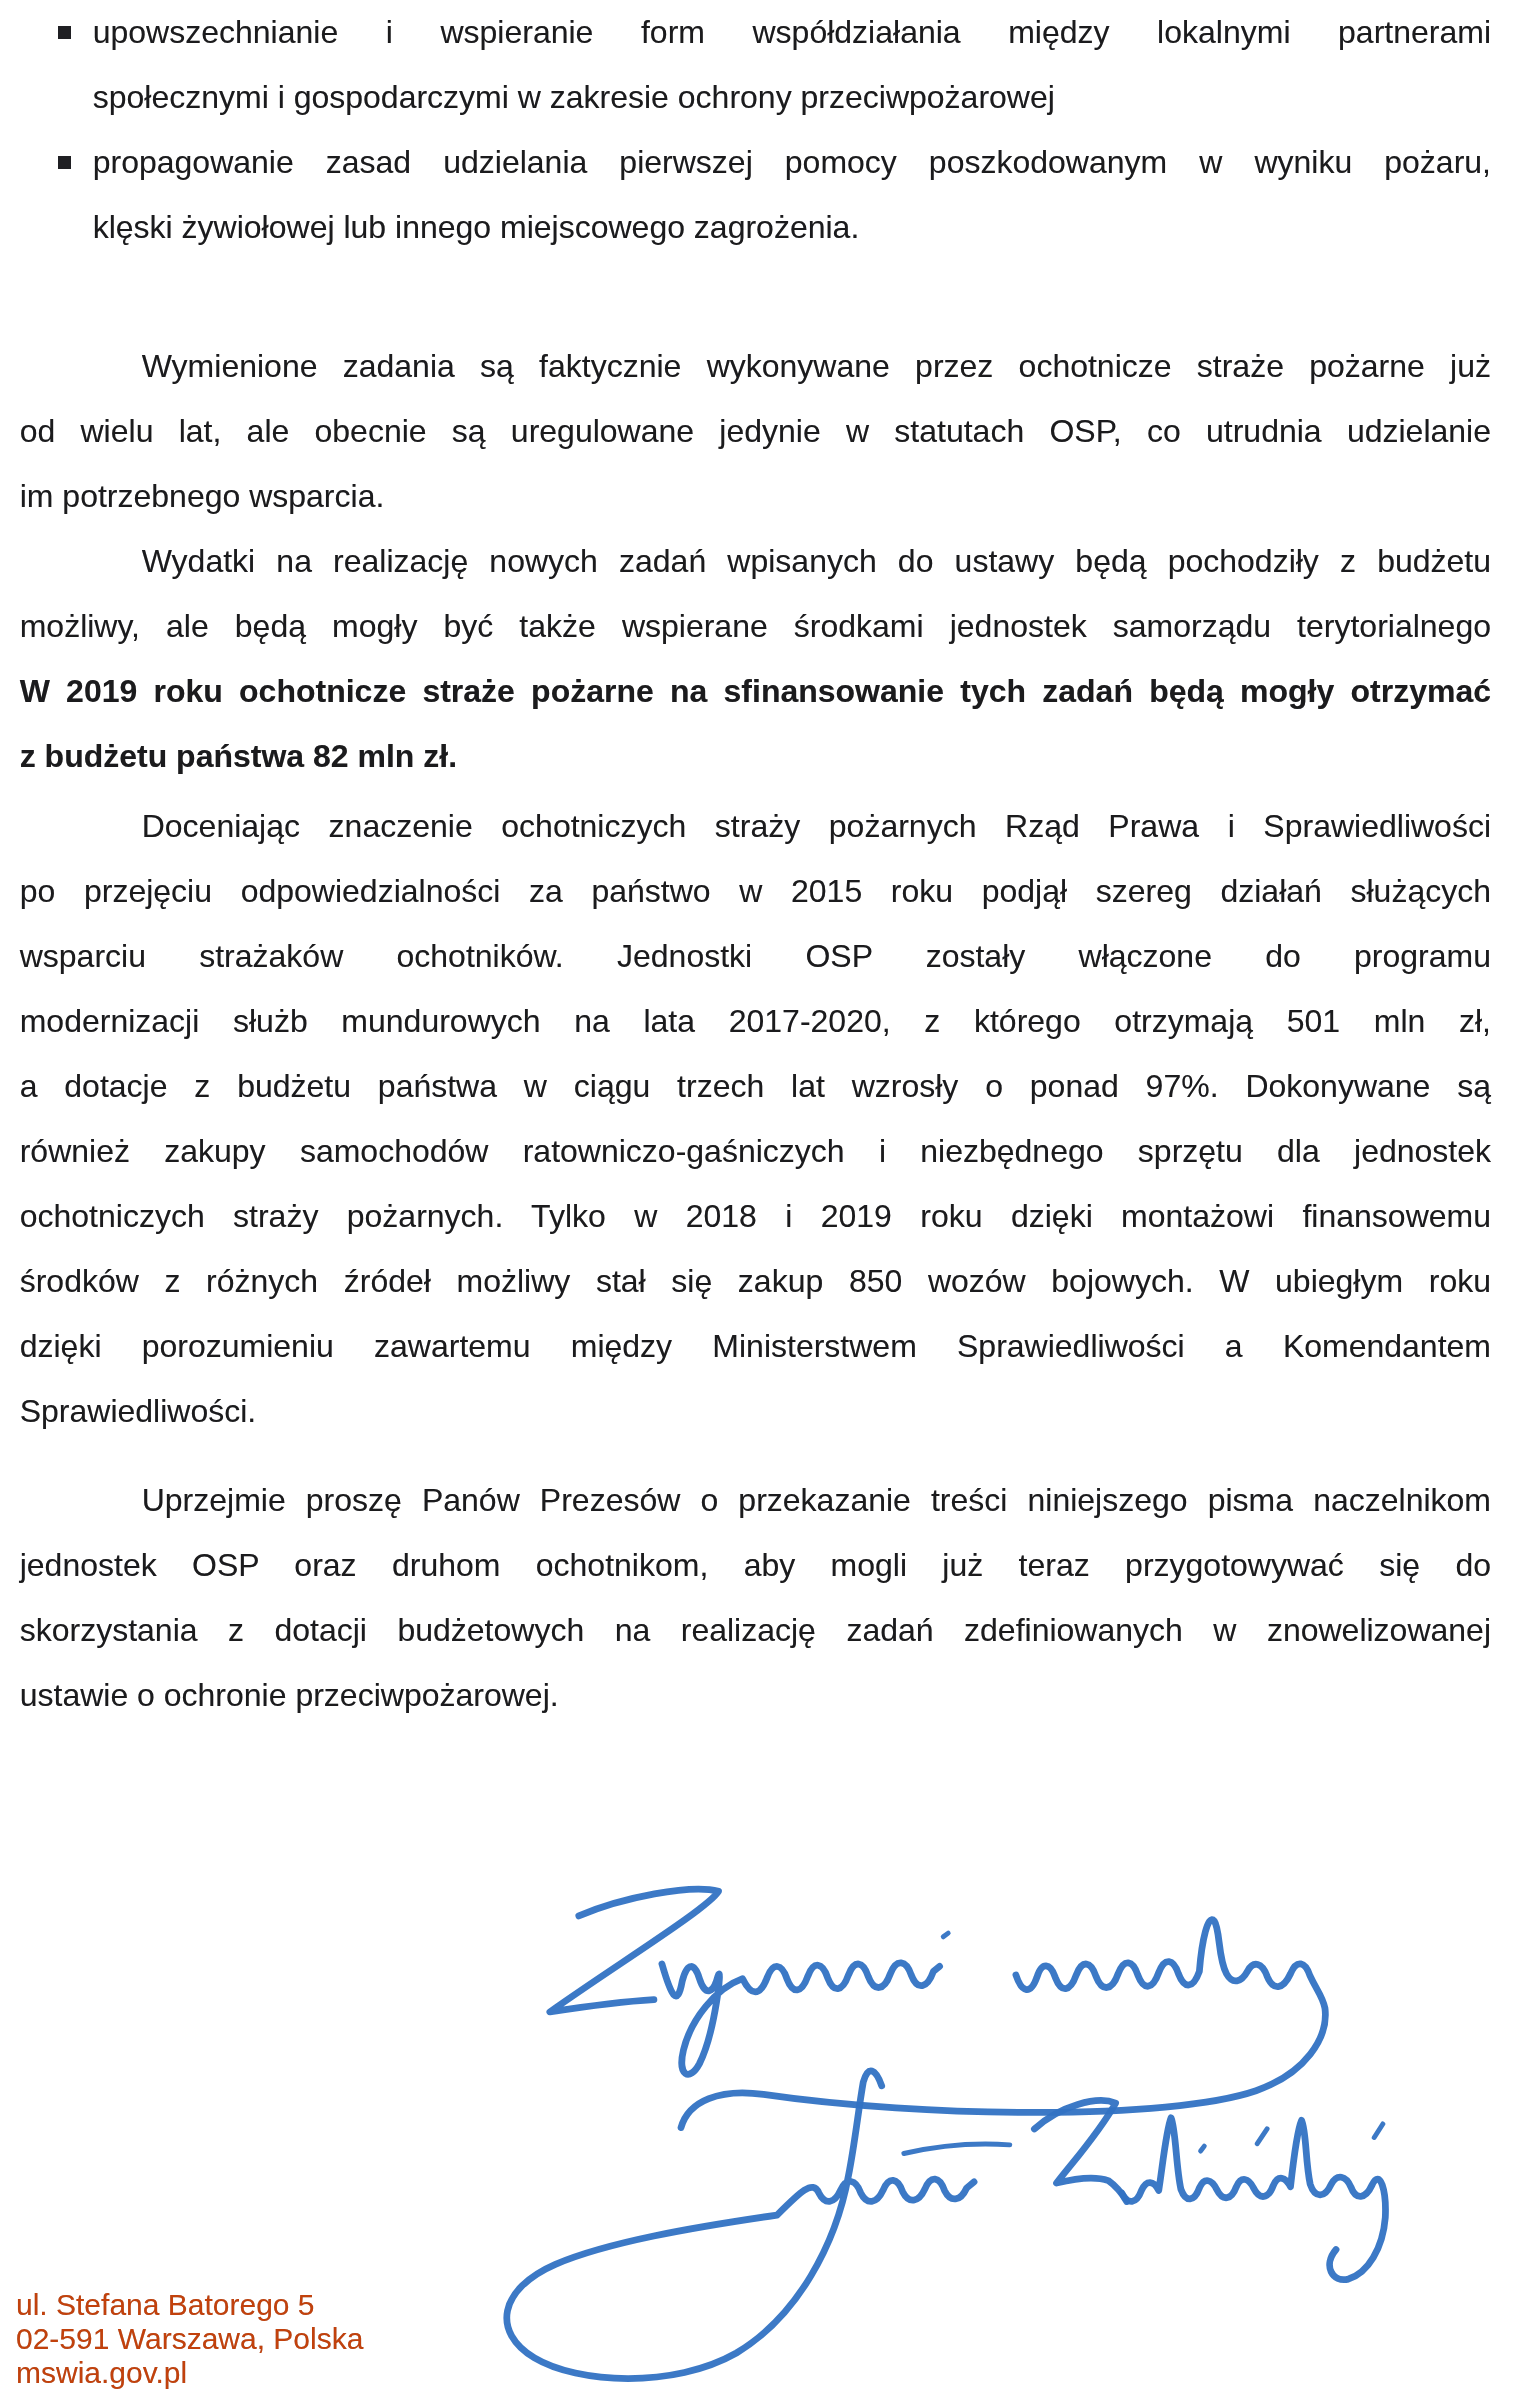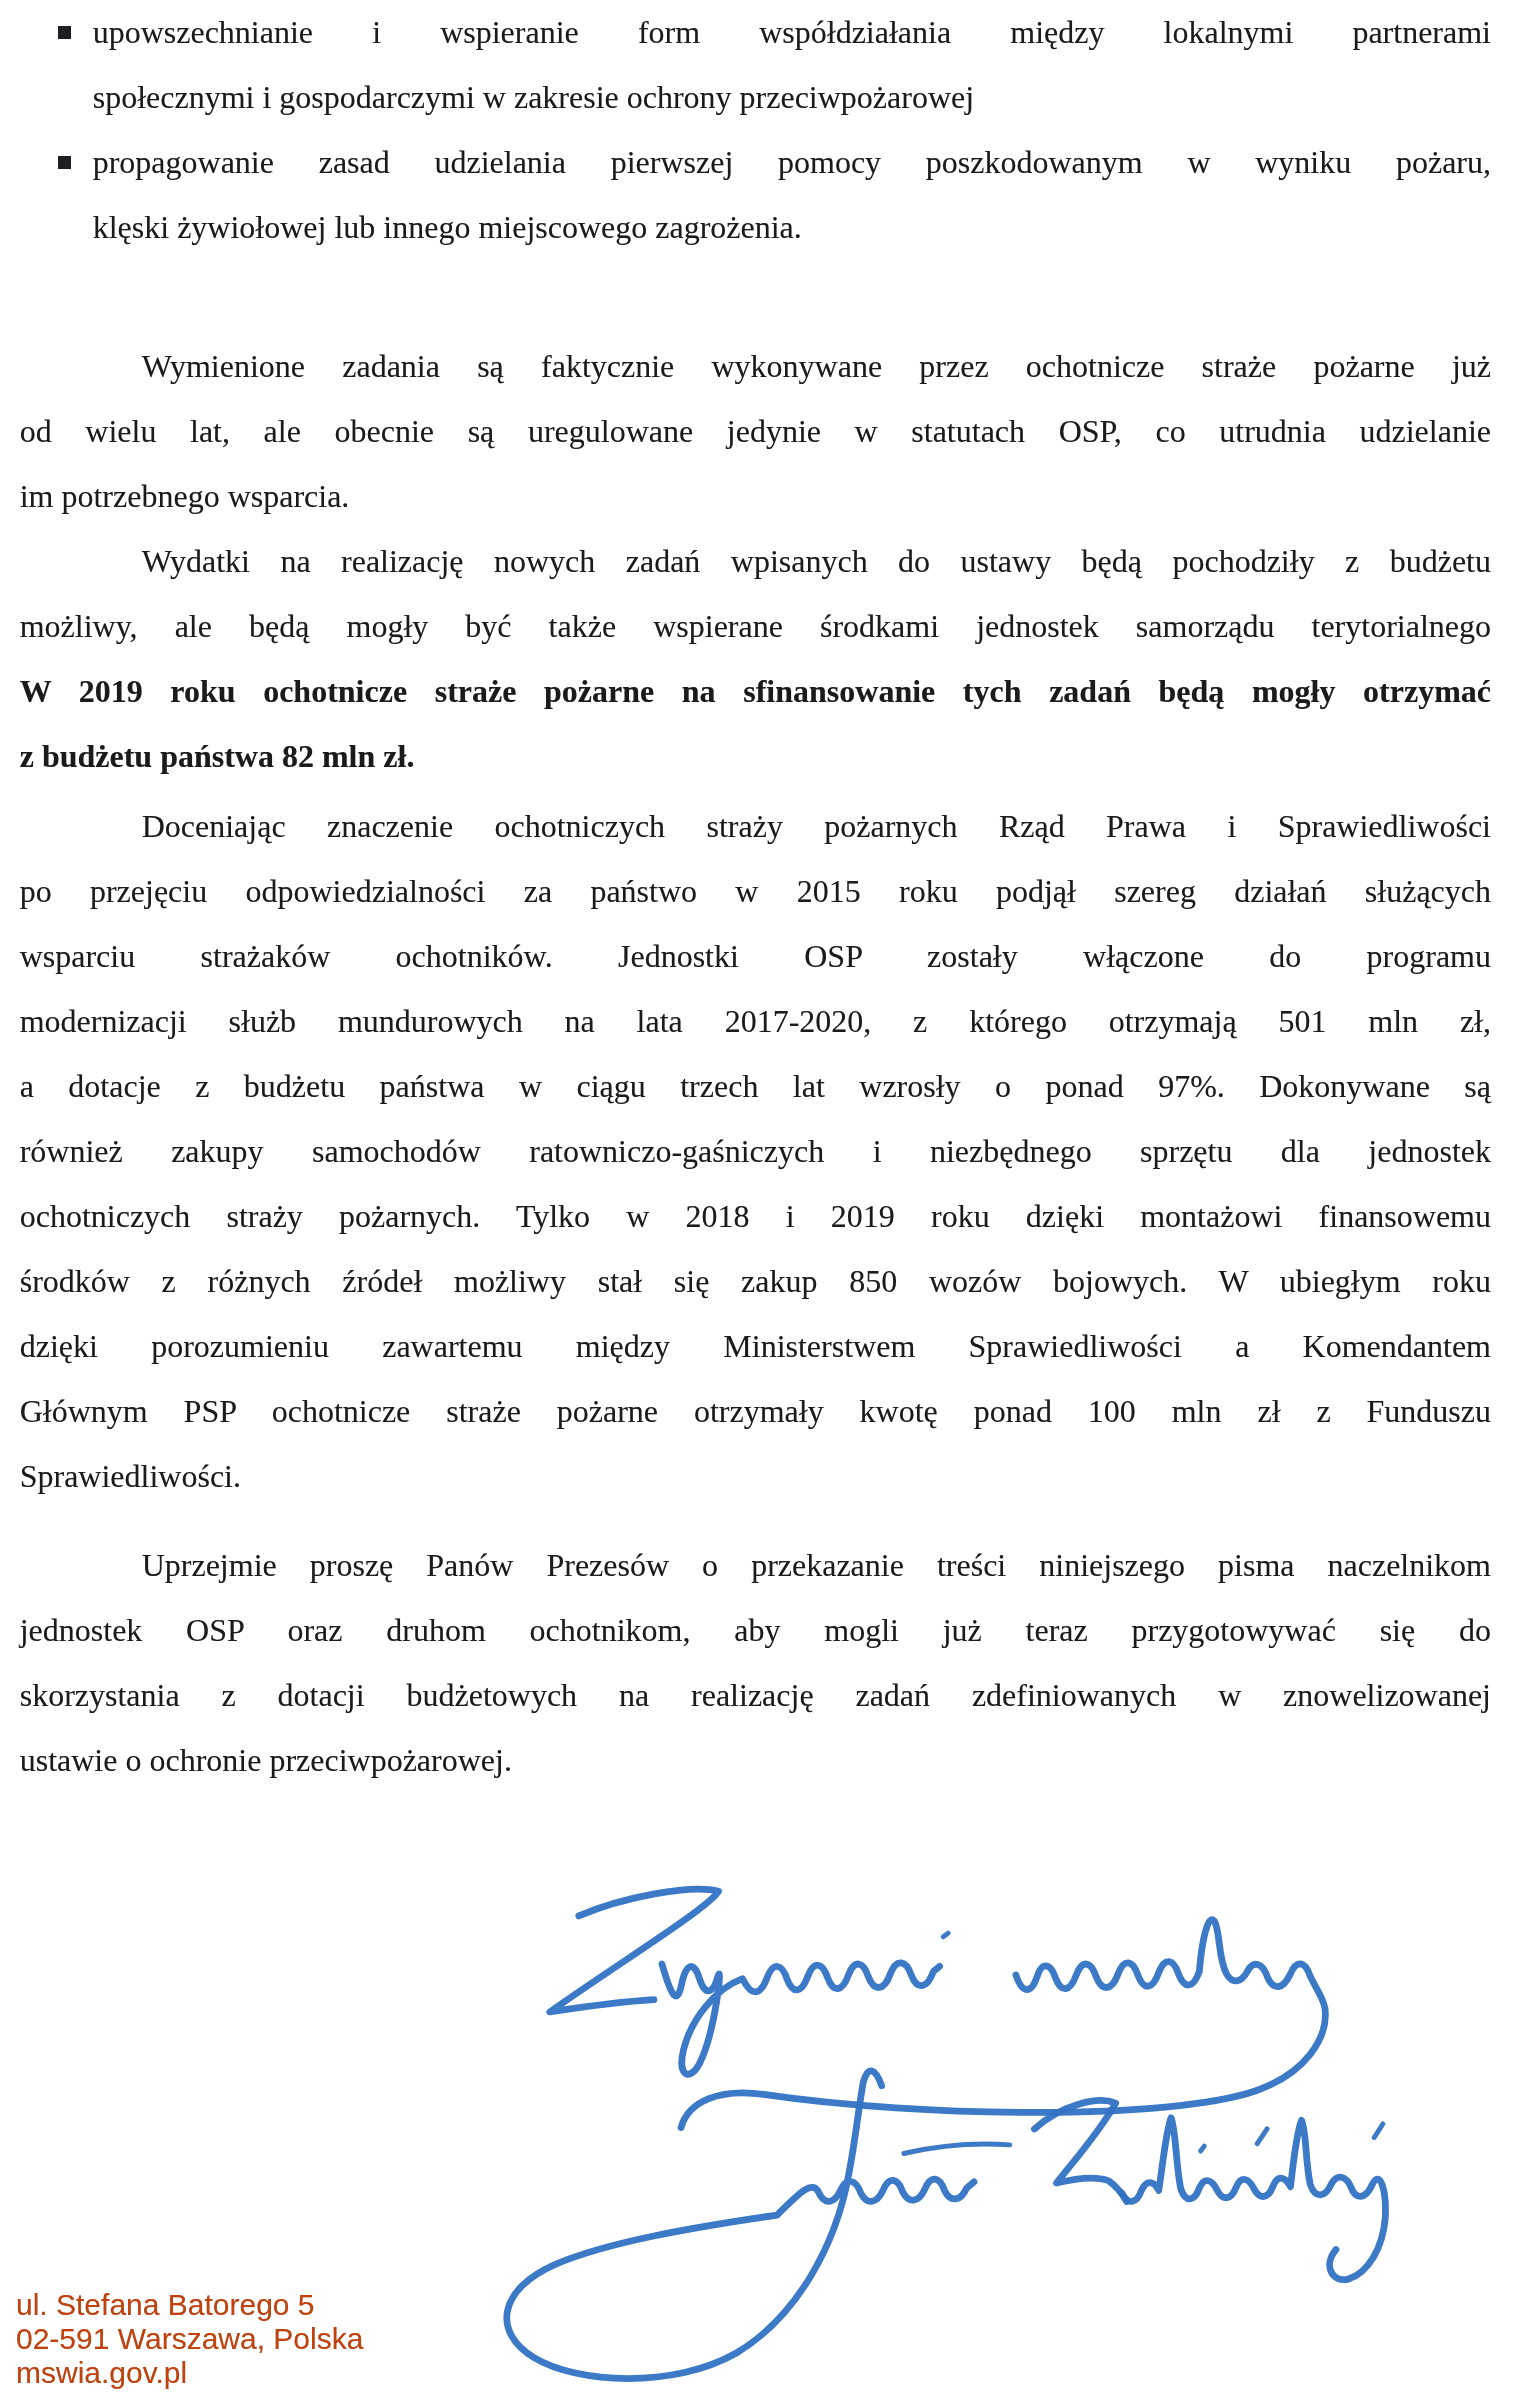--- a/index.html
+++ b/index.html
@@ -1,20 +1,20 @@
 <!DOCTYPE html>
 <html style="font-size:9.9px"><head>
 <meta charset="utf-8">
 <style>
   html,body { margin:0; padding:0; background:#e8e8e8; }
   .page {
     position:relative; width:1527px; height:2401px; background:#ffffff;
     font-family:"Liberation Sans", sans-serif; color:#1b1b1d; overflow:hidden;
   }
-  .content { position:absolute; top:0; left:19.7px; right:36px;font-family:Liberation Serif, serif; }
+  .content { position:absolute; top:0; left:19.7px; right:36px; }
   .line {
     height:65px; line-height:65px; font-size:32px;
     text-align:left; white-space:normal;
     text-shadow:0 0 0.6px rgba(20,20,20,.35);
   }
   .stretch { text-align:justify; text-align-last:justify; -moz-text-align-last:justify; }
   .indent { padding-left:122px; }
   .bold { font-weight:bold; }
   .bullet { position:relative; padding-left:73px; }
   .bullet .marker {
@@ -71,21 +71,20 @@
     <div>
       <div class="line stretch indent">Doceniając znaczenie ochotniczych straży pożarnych Rząd Prawa i Sprawiedliwości</div>
       <div class="line stretch">po przejęciu odpowiedzialności za państwo w 2015 roku podjął szereg działań służących</div>
       <div class="line stretch">wsparciu strażaków ochotników. Jednostki OSP zostały włączone do programu</div>
       <div class="line stretch">modernizacji służb mundurowych na lata 2017-2020, z którego otrzymają 501 mln zł,</div>
       <div class="line stretch">a dotacje z budżetu państwa w ciągu trzech lat wzrosły o ponad 97%. Dokonywane są</div>
       <div class="line stretch">również zakupy samochodów ratowniczo-gaśniczych i niezbędnego sprzętu dla jednostek</div>
       <div class="line stretch">ochotniczych straży pożarnych. Tylko w 2018 i 2019 roku dzięki montażowi finansowemu</div>
       <div class="line stretch">środków z różnych źródeł możliwy stał się zakup 850 wozów bojowych. W ubiegłym roku</div>
       <div class="line stretch">dzięki porozumieniu zawartemu między Ministerstwem Sprawiedliwości a Komendantem</div>
-      <div class="line stretch">Głównym PSP ochotnicze straże pożarne otrzymały kwotę ponad 100 mln zł z Funduszu</div>
       <div class="line">Sprawiedliwości.</div>
     </div>
 
     <div class="spacer-c"></div>
 
     <div>
       <div class="line stretch indent">Uprzejmie proszę Panów Prezesów o przekazanie treści niniejszego pisma naczelnikom</div>
       <div class="line stretch">jednostek OSP oraz druhom ochotnikom, aby mogli już teraz przygotowywać się do</div>
       <div class="line stretch">skorzystania z dotacji budżetowych na realizację zadań zdefiniowanych w znowelizowanej</div>
       <div class="line">ustawie o ochronie przeciwpożarowej.</div>

